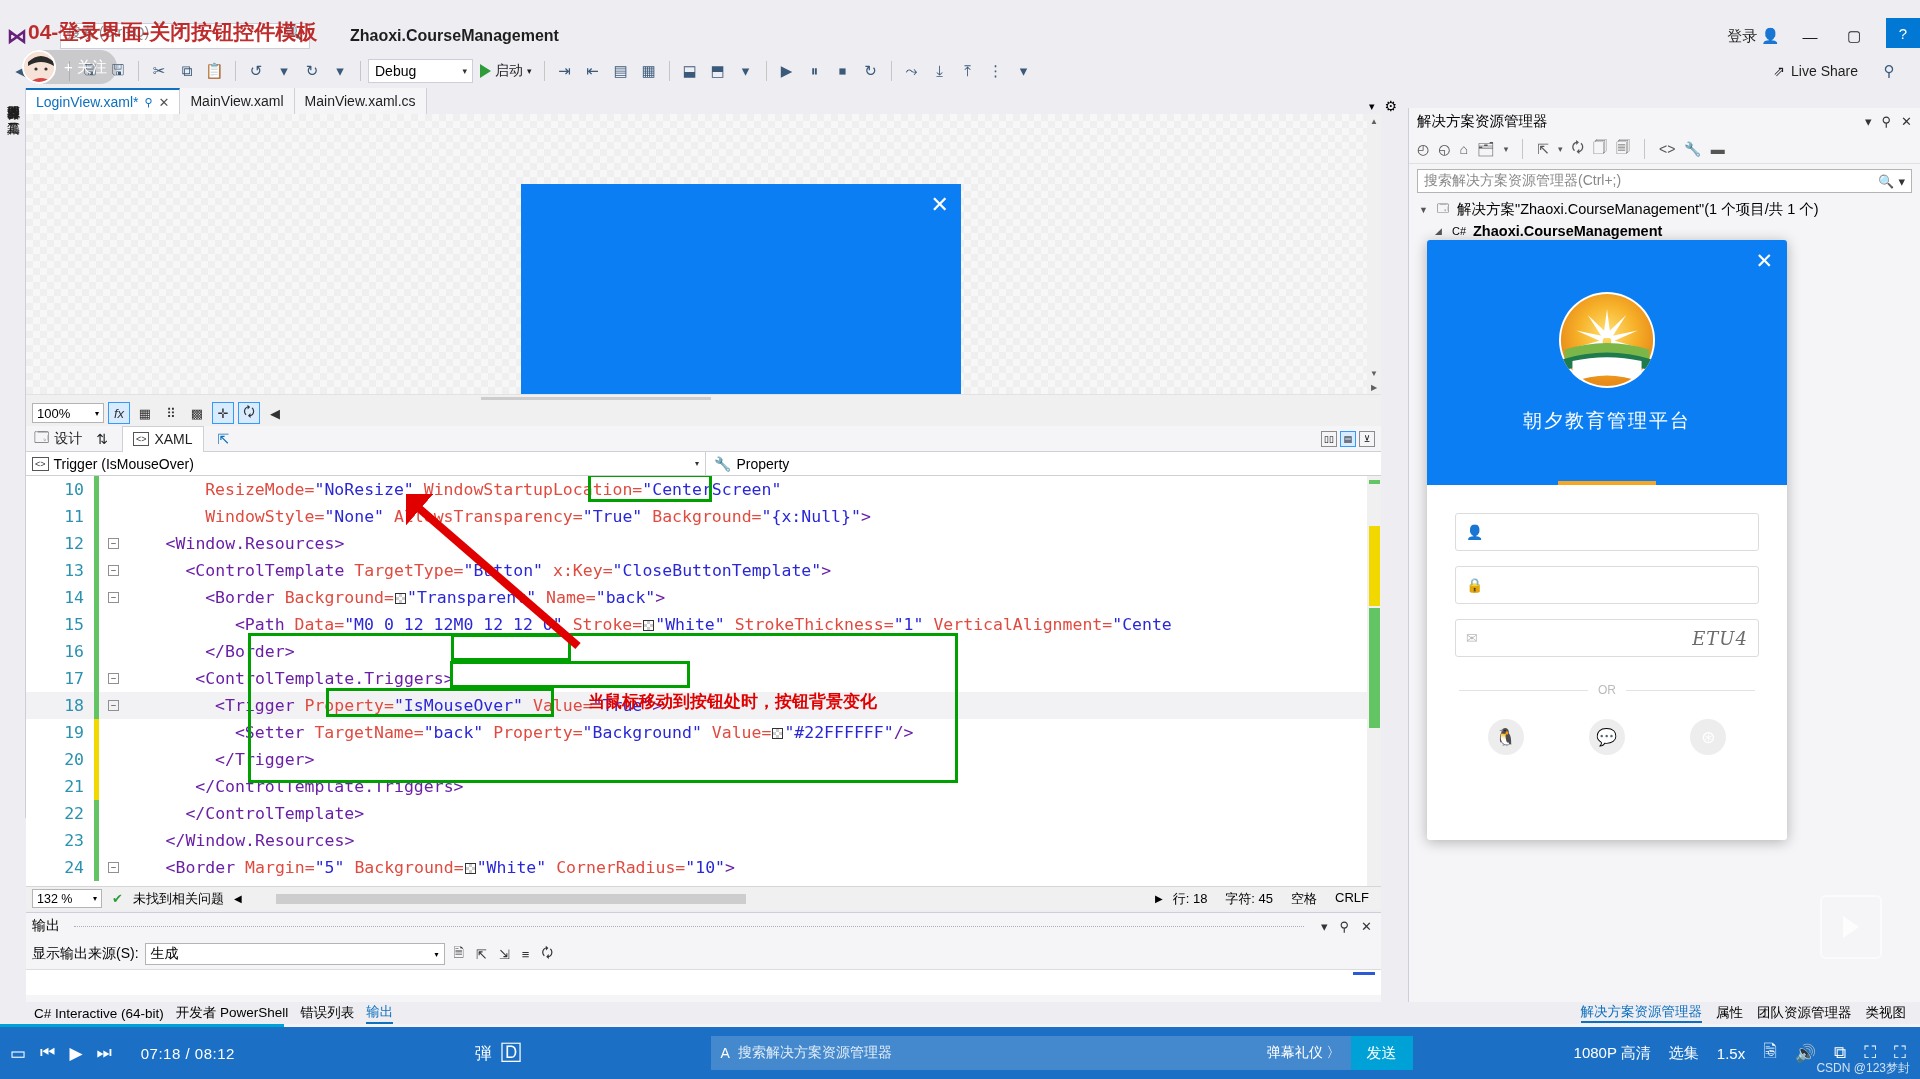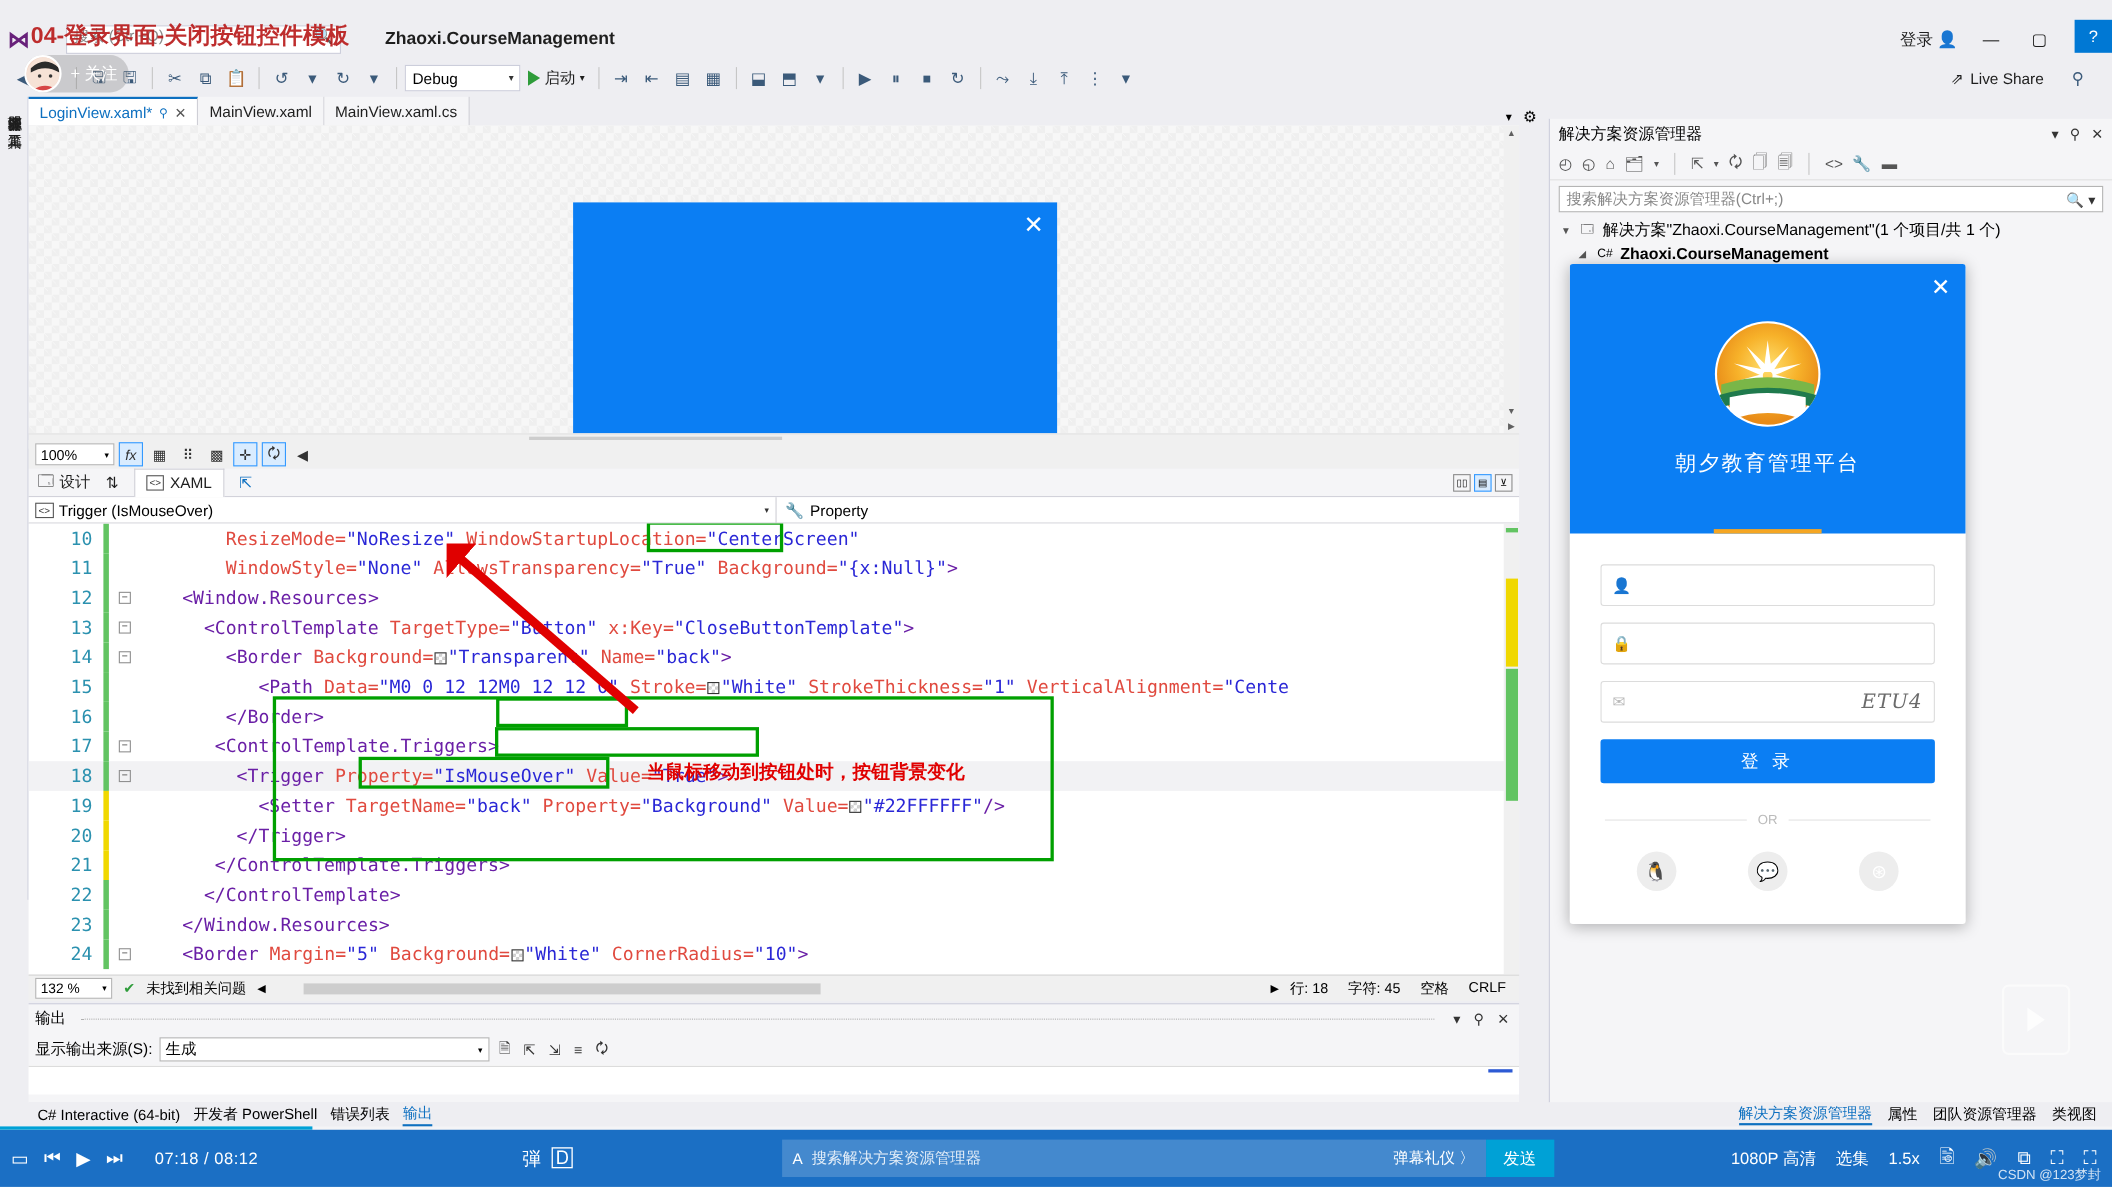--- a/index.html
+++ b/index.html
@@ -634,21 +634,20 @@
         <span></span>
       </div>
       <div class="lw-field">
         <span class="fic">🔒</span>
         <span></span>
       </div>
       <div class="lw-field">
         <span class="fic">✉</span>
         <span class="fval">ETU4</span>
       </div>
-      <div class="lw-login-btn">登 录</div>
       <div class="lw-or">
         <span class="ln"></span>
         <span>OR</span>
         <span class="ln"></span>
       </div>
       <div class="lw-socials">
         <div class="lw-soc">🐧</div>
         <div class="lw-soc">💬</div>
         <div class="lw-soc">⊛</div>
       </div>

